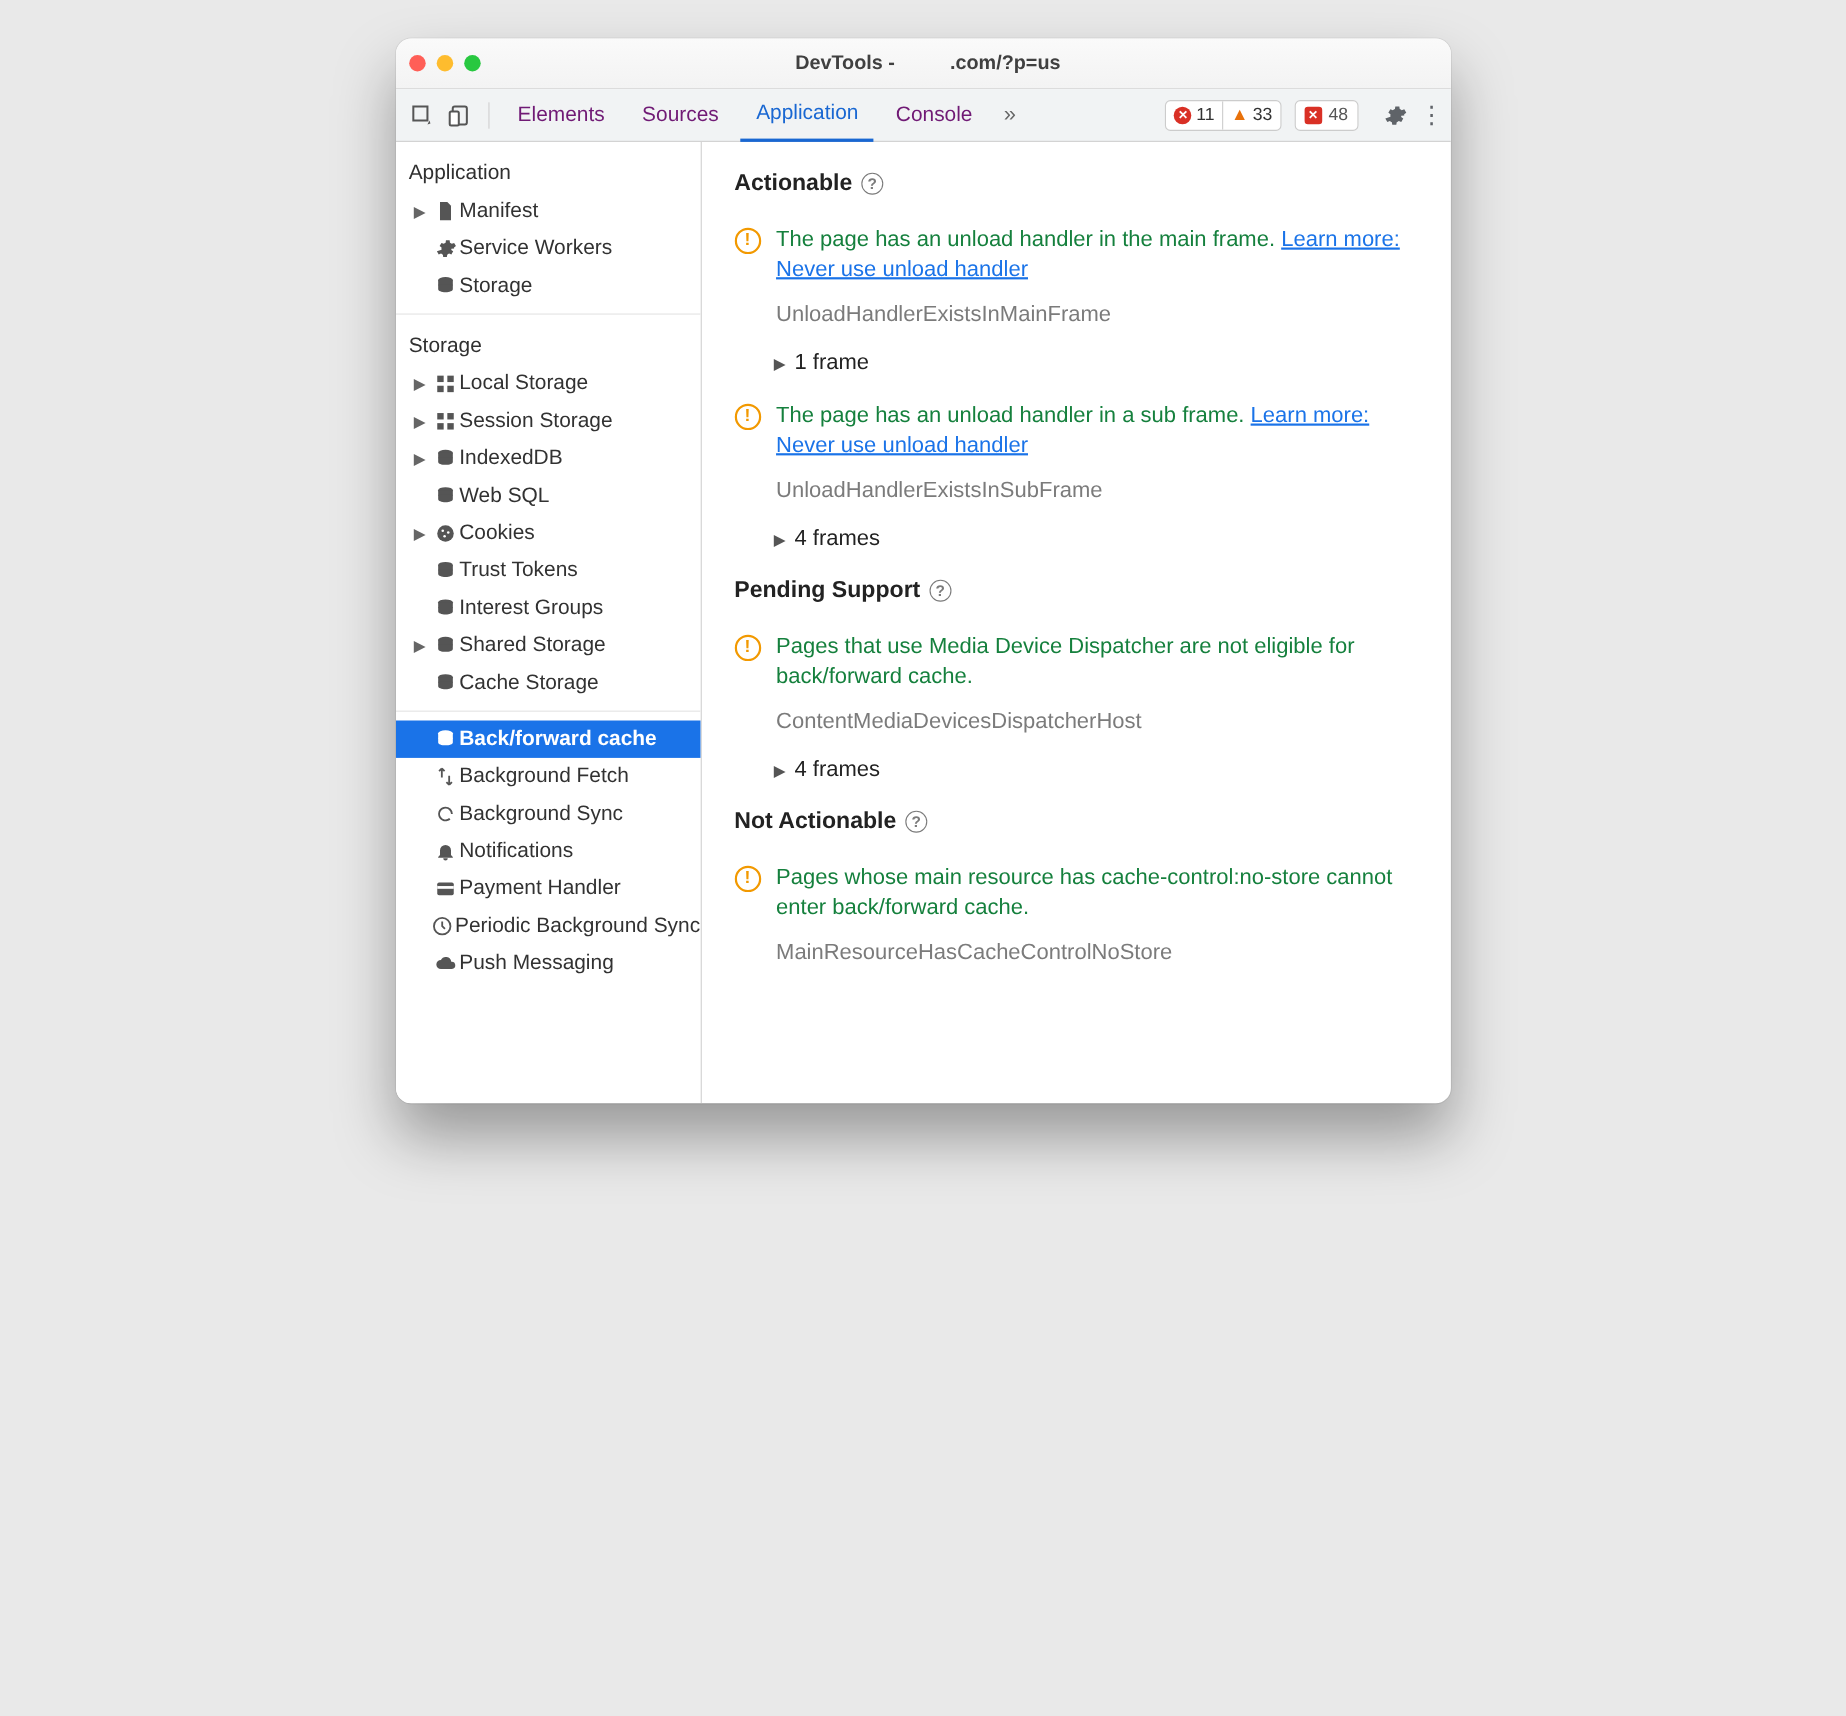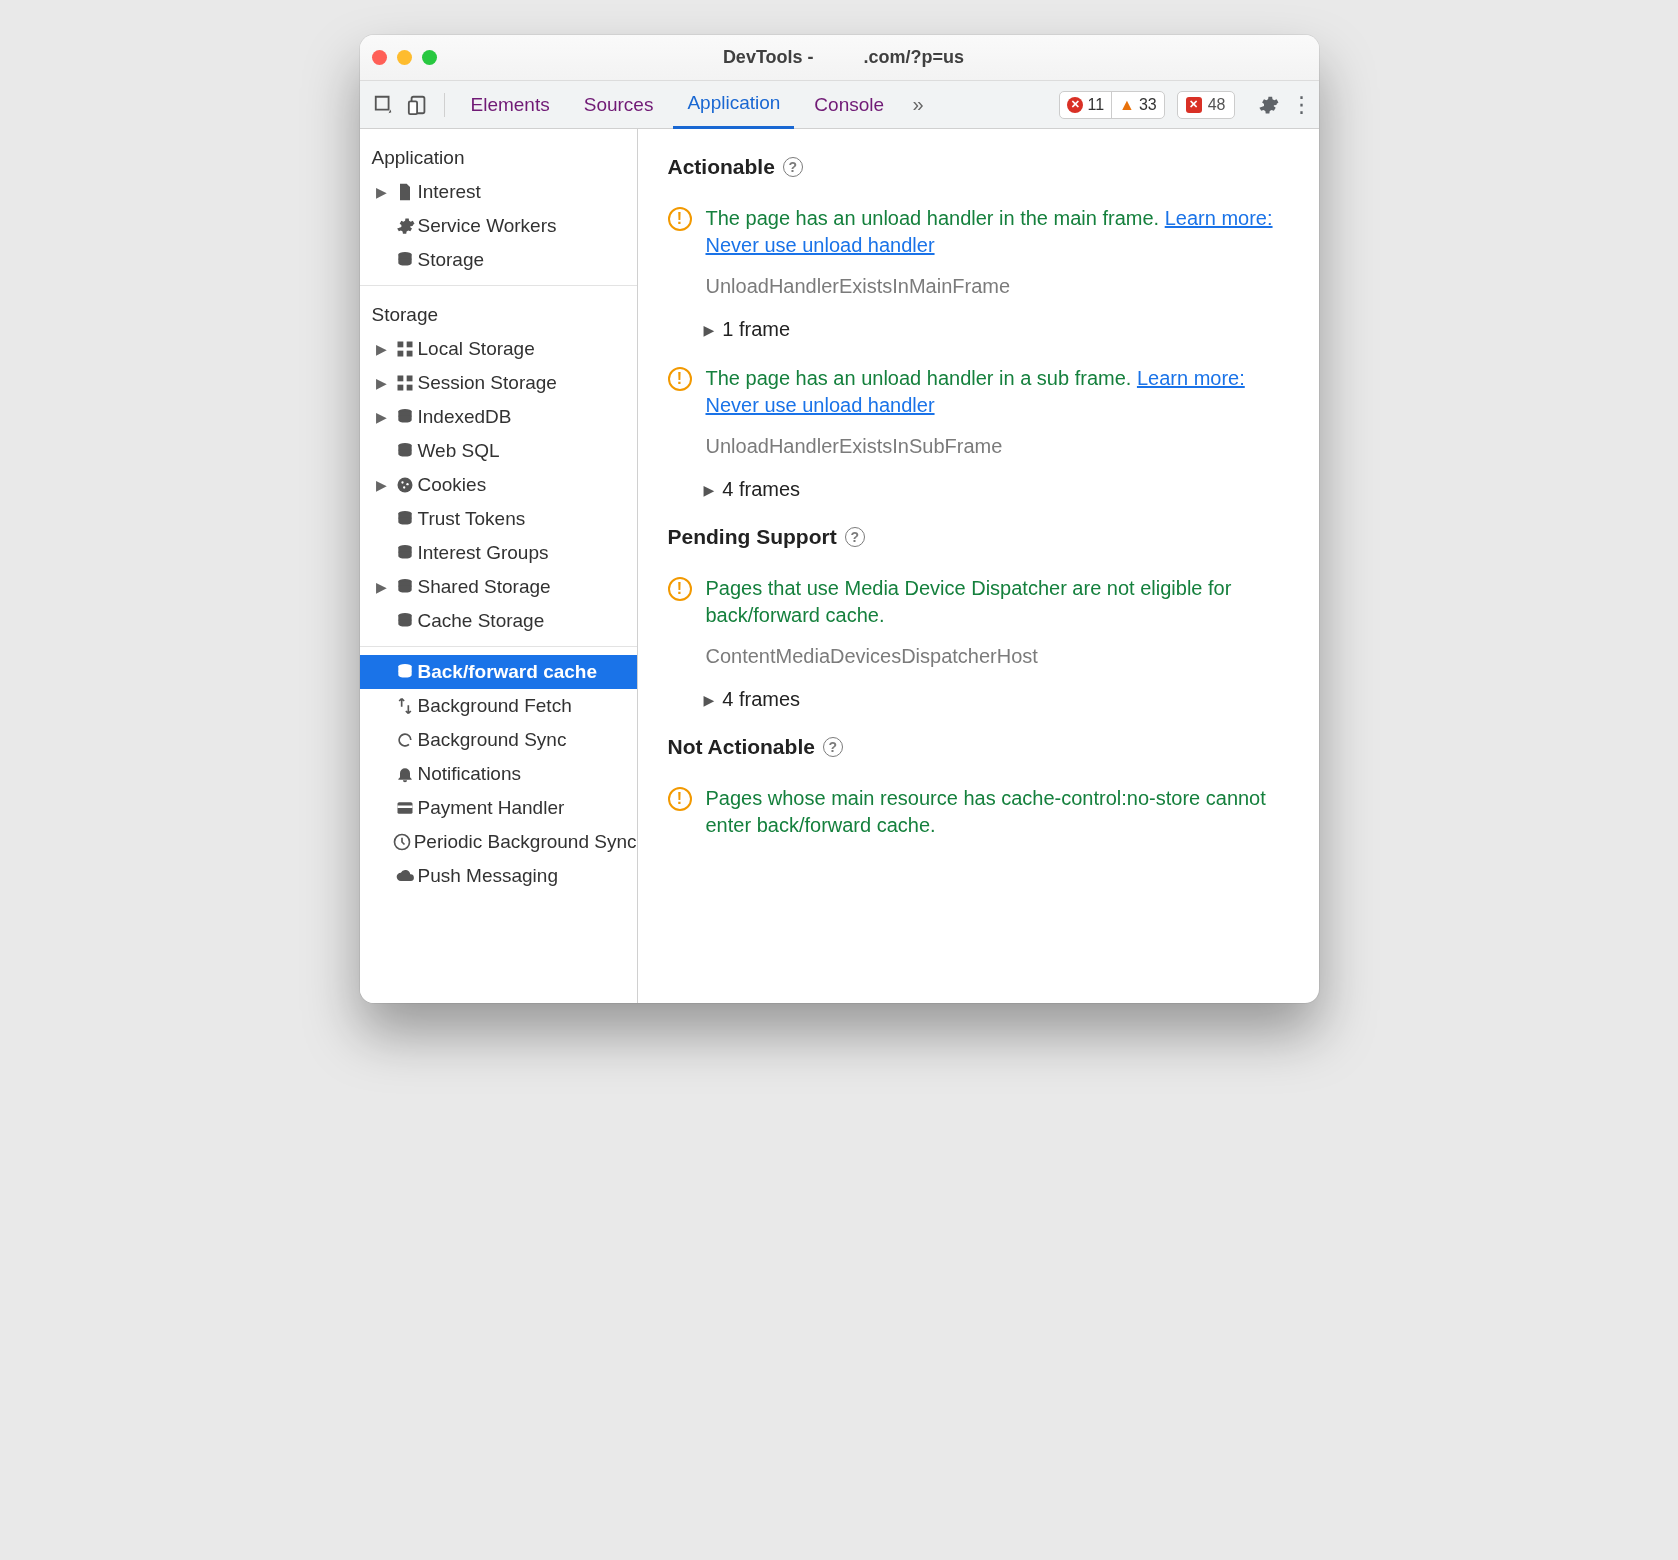--- a/index.html
+++ b/index.html
@@ -277,21 +277,21 @@
     <div class="sidebar">
 
       <div class="side-section-title">Application</div>
       <div class="tree-item indent1">
         <span class="arrow">▶</span>
           <span class="icon">
             <svg viewBox="0 0 24 24">
               <use href="#i-doc"></use>
             </svg>
           </span>
-        <span>Interest</span>
+        <span>Manifest</span>
       </div>
       <div class="tree-item indent1">
         <span class="arrow"></span>
           <span class="icon">
             <svg viewBox="0 0 24 24">
               <use href="#i-gear"></use>
             </svg>
           </span>
         <span>Service Workers</span>
       </div>
@@ -507,18 +507,19 @@
 
       <div class="section-title">
         <span>Not Actionable</span>
         <span class="help-circ">?</span>
       </div>
 
       <div class="issue">
         <div class="warn-circ">!</div>
         <div class="issue-body">
           <span class="issue-text">Pages whose main resource has cache-control:no-store cannot enter back/forward cache.</span>
+          <span class="issue-code">MainResourceHasCacheControlNoStore</span>
         </div>
       </div>
 
     </div>
   </div>
 </div>
 
 </body></html>

